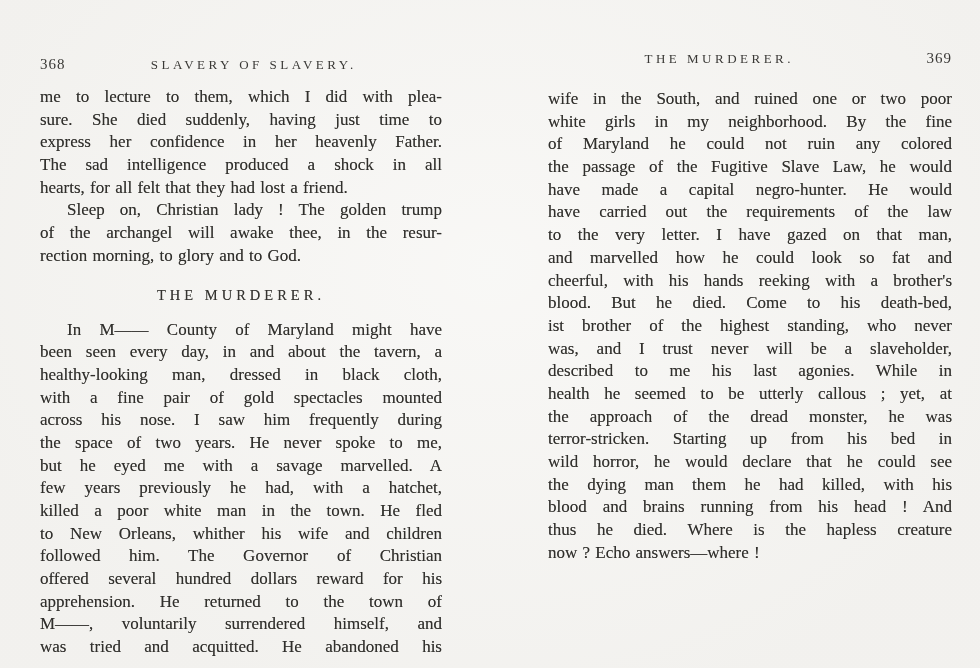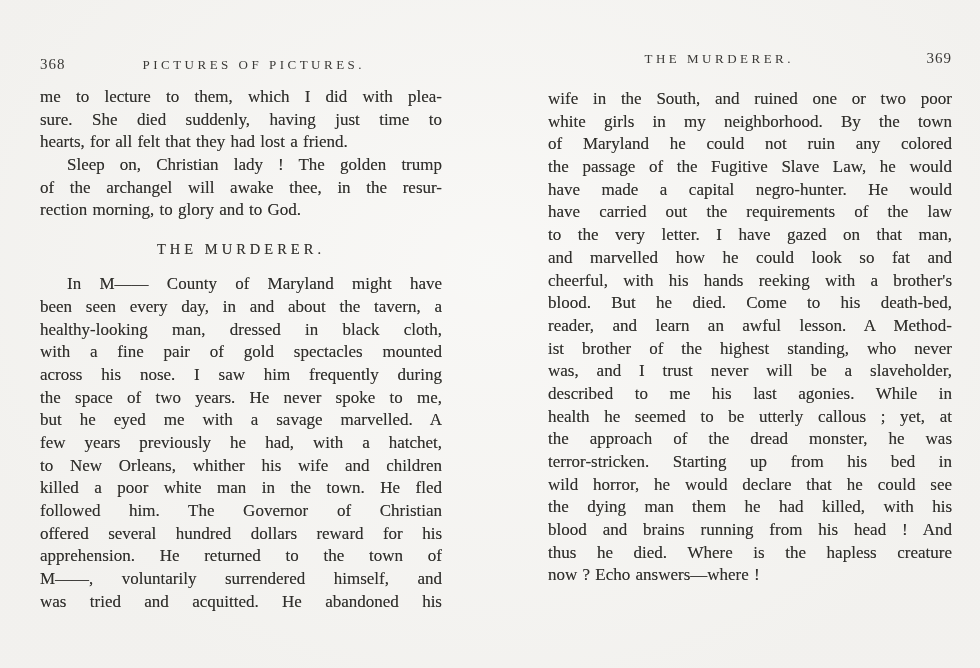--- a/index.html
+++ b/index.html
@@ -73,70 +73,71 @@
   }
 </style>
 </head>
 <body>
 
 <div class="scan">
 
   <div class="page page-left">
     <div class="running-header">
       <span class="num">368</span>
-      <span class="title">PICTURES OF PICTURES.</span>
+      <span class="title">SLAVERY OF SLAVERY.</span>
     </div>
     <div class="page-body">
       <div>
           <div class="line">me to lecture to them, which I did with plea-</div>
           <div class="line">sure.  She died suddenly, having just time to</div>
+          <div class="line">express her confidence in her heavenly Father.</div>
+          <div class="line">The sad intelligence produced a shock in all</div>
           <div class="line end">hearts, for all felt that they had lost a friend.</div>
           <div class="line indent">Sleep on, Christian lady !  The golden trump</div>
           <div class="line">of the archangel will awake thee, in the resur-</div>
           <div class="line end">rection morning, to glory and to God.</div>
         </div>
       <div class="section-heading">THE MURDERER.</div>
       <div>
           <div class="line indent">In M—— County of Maryland might have</div>
           <div class="line">been seen every day, in and about the tavern, a</div>
           <div class="line">healthy-looking man, dressed in black cloth,</div>
           <div class="line">with a fine pair of gold spectacles mounted</div>
           <div class="line">across his nose.  I saw him frequently during</div>
           <div class="line">the space of two years.  He never spoke to me,</div>
           <div class="line">but he eyed me with a savage marvelled.  A</div>
           <div class="line">few years previously he had, with a hatchet,</div>
+          <div class="line">killed a poor white man in the town.  He fled</div>
           <div class="line">to New Orleans, whither his wife and children</div>
-          <div class="line">killed a poor white man in the town.  He fled</div>
           <div class="line">followed him.  The Governor of Christian</div>
           <div class="line">offered several hundred dollars reward for his</div>
           <div class="line">apprehension.  He returned to the town of</div>
           <div class="line">M——, voluntarily surrendered himself, and</div>
           <div class="line">was tried and acquitted.  He abandoned his</div>
         </div>
     </div>
   </div>
 
   <div class="page page-right">
     <div class="running-header">
       <span class="title">THE MURDERER.</span>
       <span class="num">369</span>
     </div>
     <div class="page-body">
       <div>
           <div class="line">wife in the South, and ruined one or two poor</div>
-          <div class="line">white girls in my neighborhood.  By the town</div>
+          <div class="line">white girls in my neighborhood.  By the fine</div>
           <div class="line">of Maryland he could not ruin any colored</div>
           <div class="line">the passage of the Fugitive Slave Law, he would</div>
           <div class="line">have made a capital negro-hunter.  He would</div>
           <div class="line">have carried out the requirements of the law</div>
           <div class="line">to the very letter.  I have gazed on that man,</div>
           <div class="line">and marvelled how he could look so fat and</div>
           <div class="line">cheerful, with his hands reeking with a brother's</div>
           <div class="line">blood.  But he died.  Come to his death-bed,</div>
-          <div class="line">reader, and learn an awful lesson.  A Method-</div>
           <div class="line">ist brother of the highest standing, who never</div>
           <div class="line">was, and I trust never will be a slaveholder,</div>
           <div class="line">described to me his last agonies.  While in</div>
           <div class="line">health he seemed to be utterly callous ; yet, at</div>
           <div class="line">the approach of the dread monster, he was</div>
           <div class="line">terror-stricken.  Starting up from his bed in</div>
           <div class="line">wild horror, he would declare that he could see</div>
           <div class="line">the dying man them he had killed, with his</div>
           <div class="line">blood and brains running from his head !  And</div>
           <div class="line">thus he died.  Where is the hapless creature</div>

